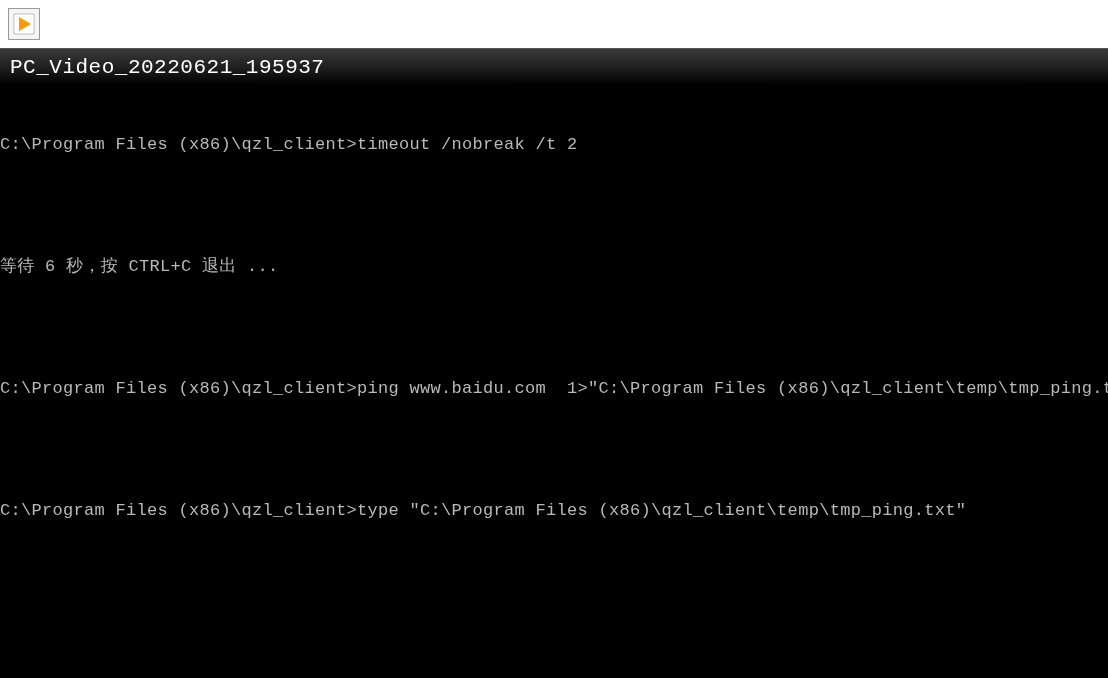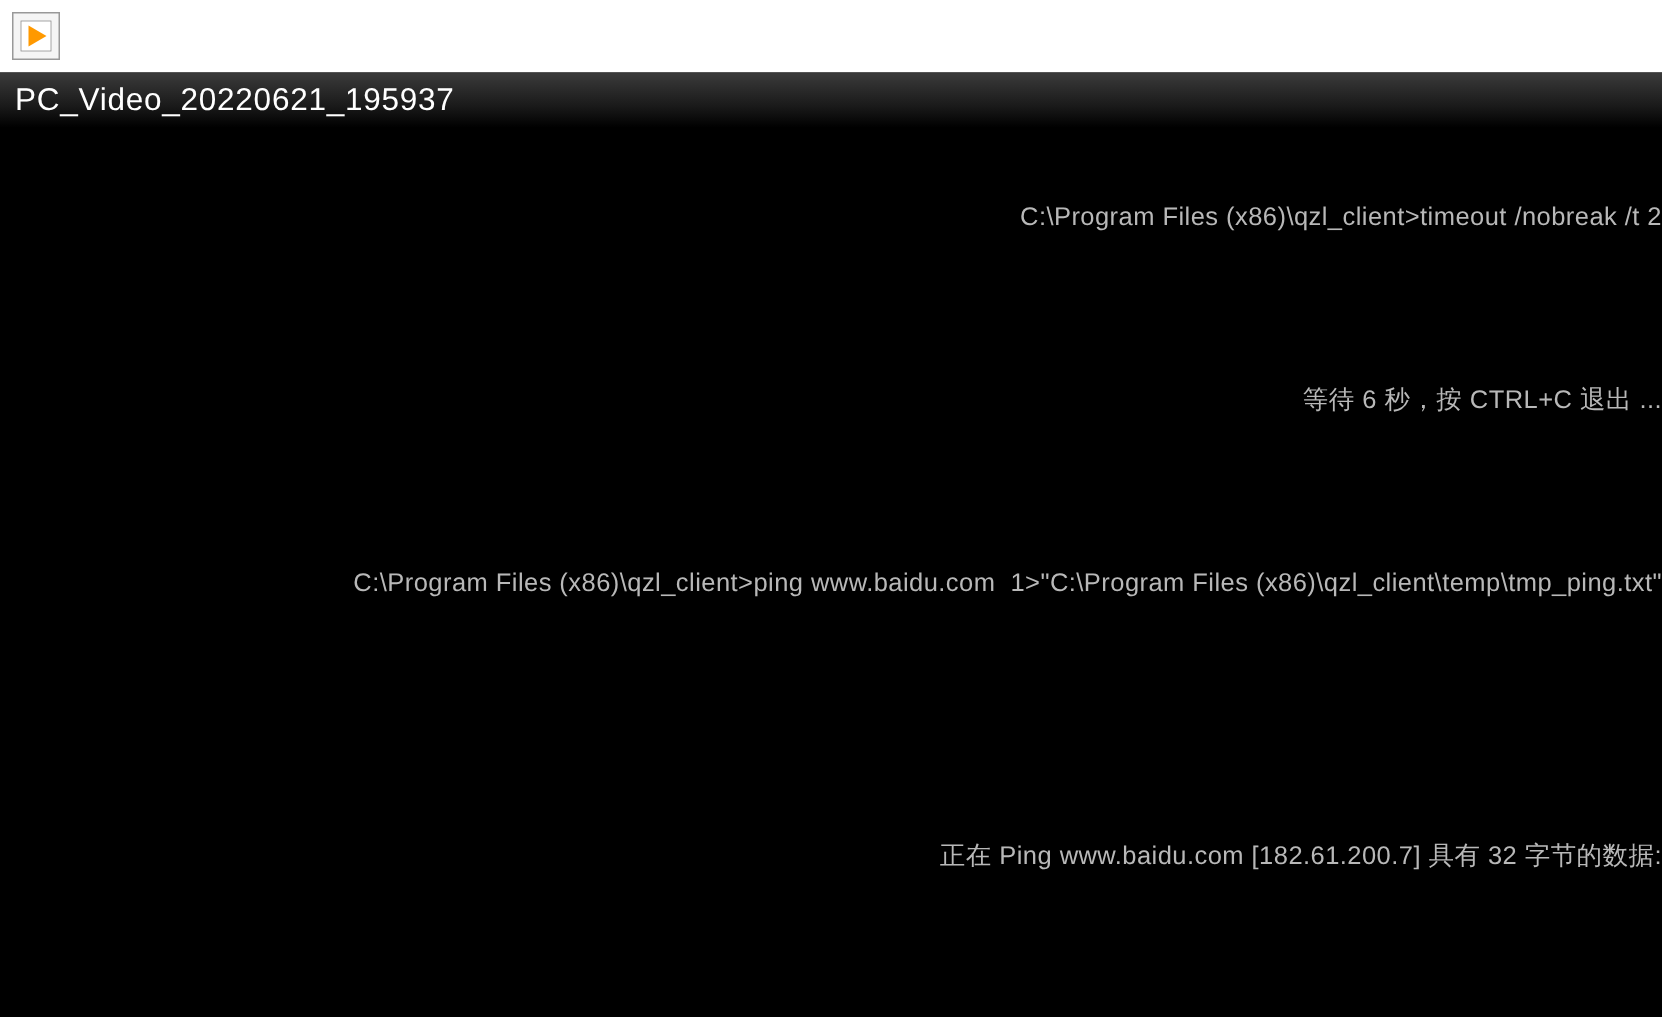--- a/index.html
+++ b/index.html
@@ -38,32 +38,32 @@
       align-items: center;
       padding-left: 10px;
       border-top: 1px solid #555;
       border-bottom: 1px solid #000;
     }
     .title-text {
       color: #ffffff;
       font-size: 21px;
       font-weight: normal;
       letter-spacing: 0.5px;
+      font-family: Liberation Mono, monospace;
     }
     .terminal {
       background: #000000;
       color: #b8b8b8;
-      font-family: Liberation Sans, sans-serif;
+      font-family: Liberation Mono, monospace;
       font-size: 17px;
       line-height: 1.2;
       padding: 8px 0 0 0;
       white-space: pre;
       letter-spacing: 0.3px;
       height: 592px;
-      text-align: right;
     }
     .terminal div {
       min-height: 20px;
     }
     .blank-line {
       height: 20px;
     }
   </style>
 </head>
 <body>
@@ -81,22 +81,22 @@
   <div class="title-bar">
     <span class="title-text">PC_Video_20220621_195937</span>
   </div>
   <div class="terminal">
     <div>C:\Program Files (x86)\qzl_client&gt;timeout /nobreak /t 2</div>
     <div class="blank-line"></div>
     <div>等待 6 秒，按 CTRL+C 退出 ...</div>
     <div class="blank-line"></div>
     <div>C:\Program Files (x86)\qzl_client&gt;ping www.baidu.com  1&gt;"C:\Program Files (x86)\qzl_client\temp\tmp_ping.txt"</div>
     <div class="blank-line"></div>
+    <div>C:\Program Files (x86)\qzl_client&gt;type "C:\Program Files (x86)\qzl_client\temp\tmp_ping.txt"</div>
     <div class="blank-line"></div>
-    <div>正在 Ping www.baidu.com [182.61.200.7] 具有 32 字节的数据:</div>
     
     
     
     
     
     
     
     
     
     

